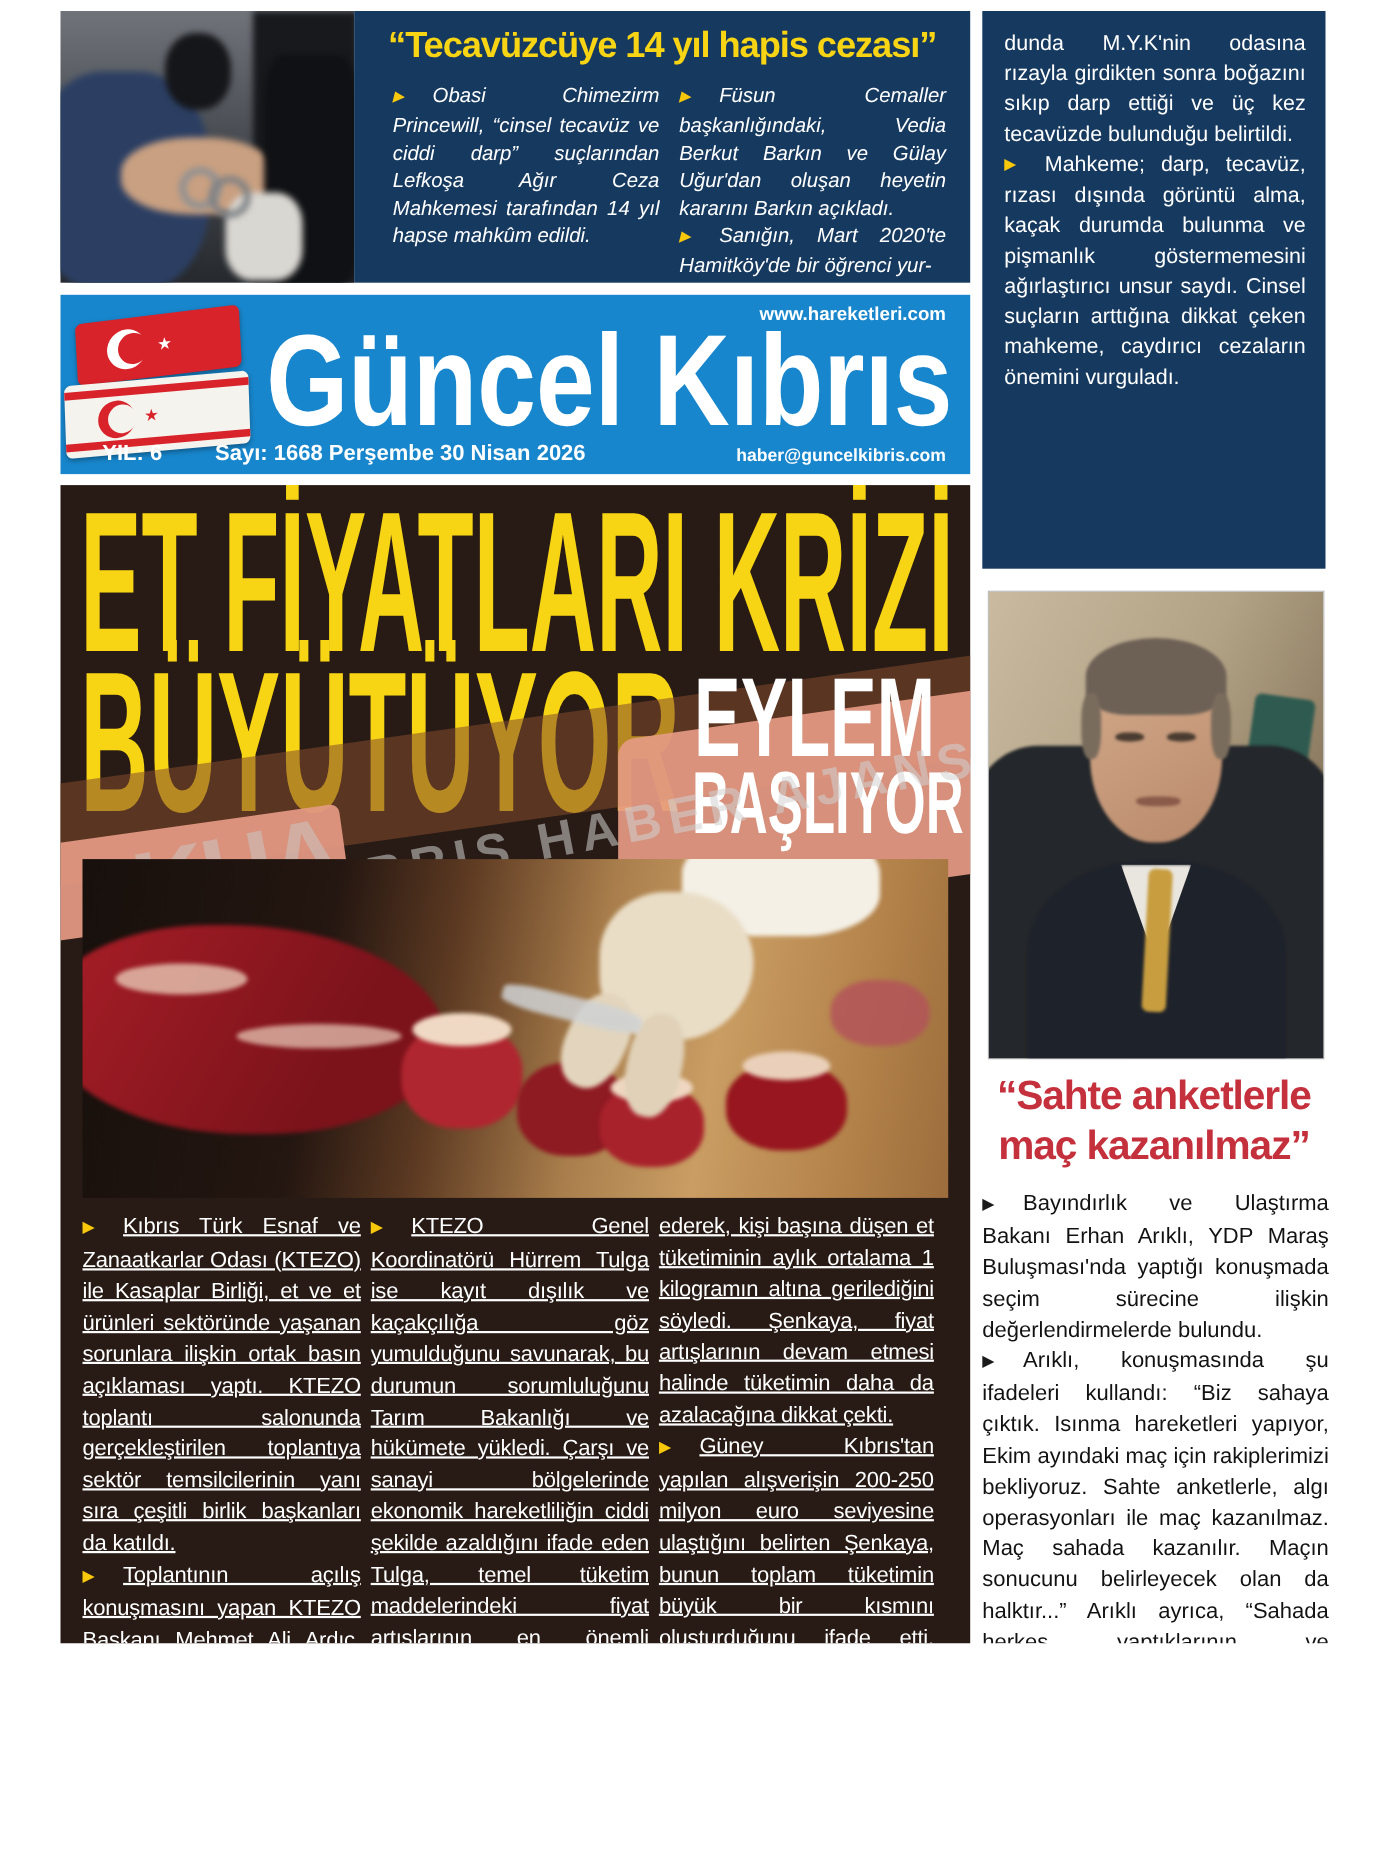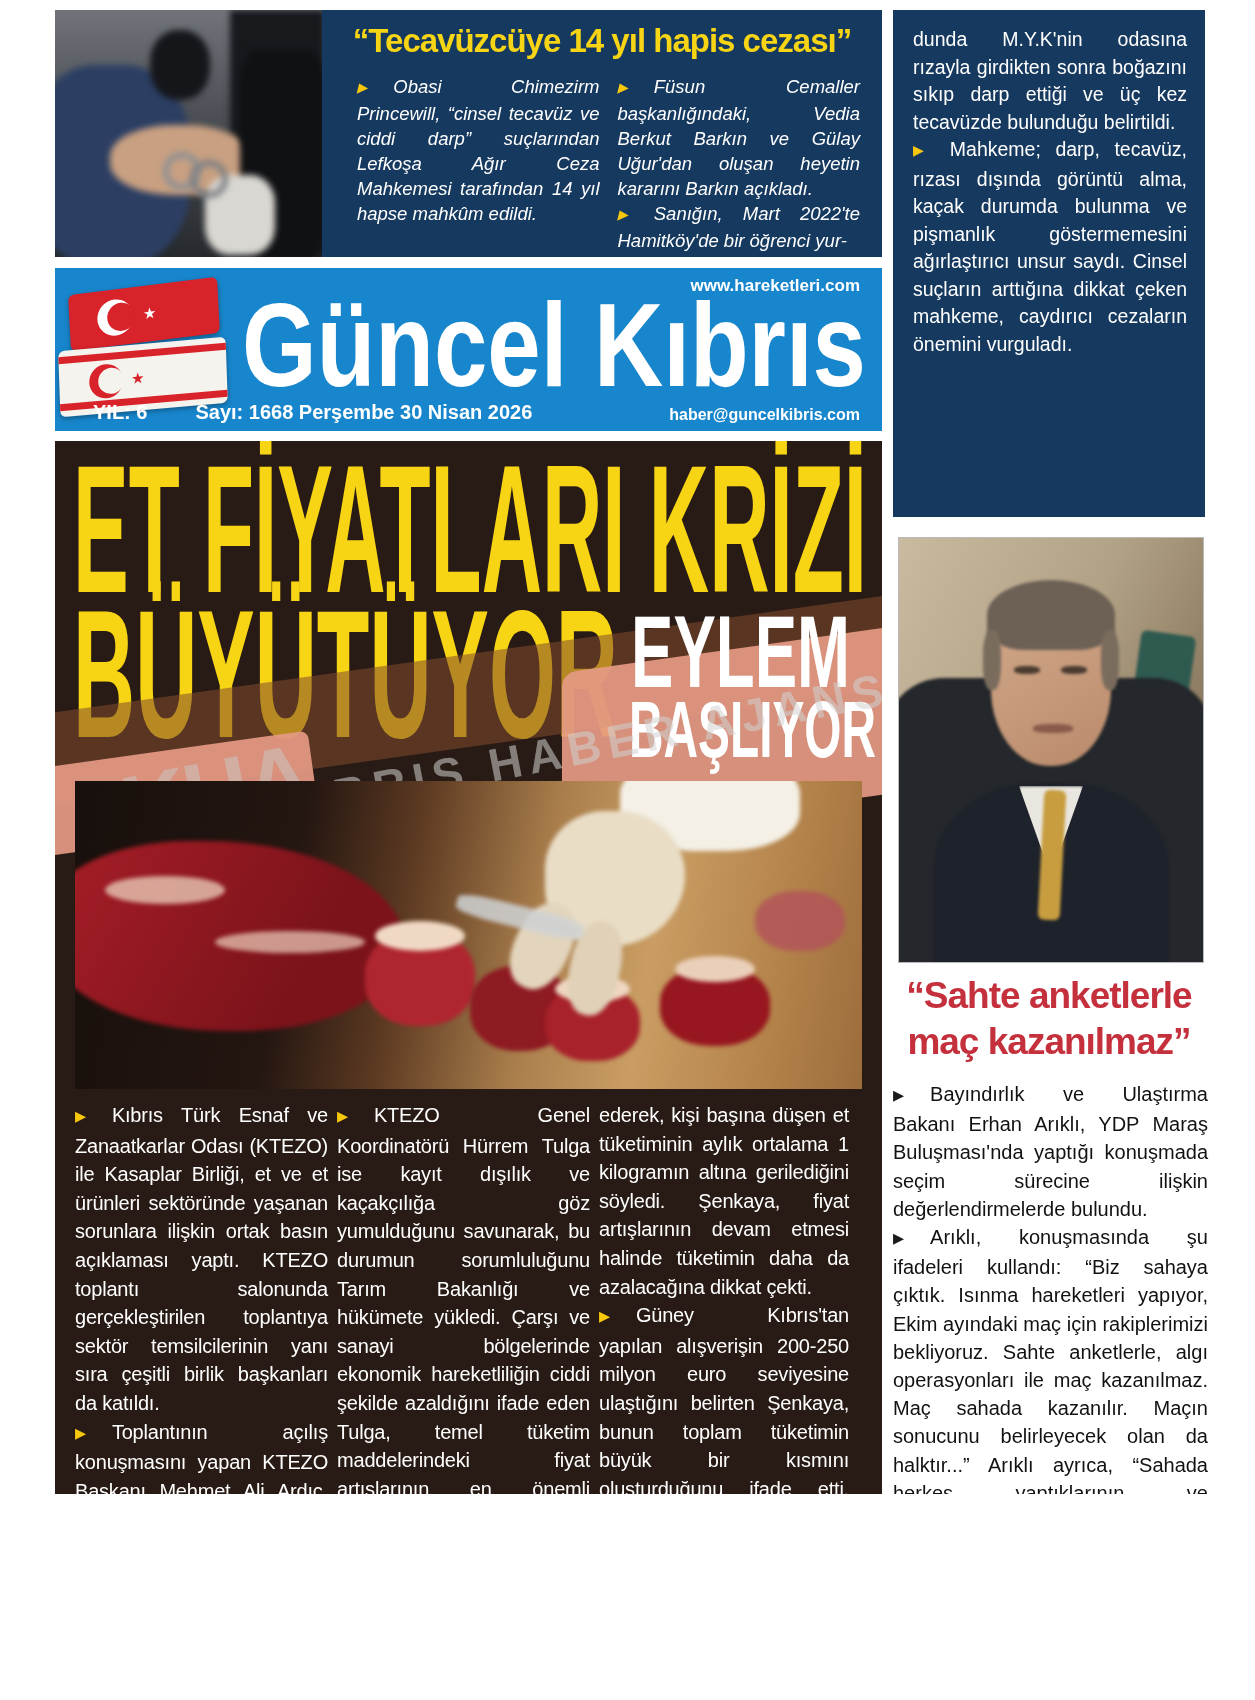--- a/index.html
+++ b/index.html
@@ -51,21 +51,21 @@
            opacity:.92;transform:rotate(-8deg) skewX(-8deg);border-radius:14px;}
   .wm-wedge{position:absolute;left:-40px;top:310px;width:300px;height:88px;background:#e59a84;
             opacity:.92;transform:rotate(-8deg);border-radius:8px;}
   .wm-kha{position:absolute;left:58px;top:318px;font-weight:bold;font-size:92px;letter-spacing:-4px;
           color:rgba(200,200,200,0.50);transform:rotate(-11deg);transform-origin:left top;}
   .wm-line{position:absolute;left:215px;top:340px;font-weight:bold;font-size:46px;letter-spacing:7px;
            color:rgba(210,210,210,0.55);transform:rotate(-11deg);transform-origin:left top;white-space:nowrap;}
   .meat{position:absolute;left:20px;top:340px;width:787px;height:308px;overflow:hidden;
         background:linear-gradient(100deg,#17100c 0%,#241611 28%,#5d3a22 42%,#a97e4c 58%,#c99d63 72%,#b3824a 88%,#9c6d3c 100%);}
   .meat .shape{position:absolute;filter:blur(2px);}
-  .lead-cols{position:absolute;left:20px;top:660px;width:787px;display:flex;gap:9px;}
+  .lead-cols{position:absolute;left:20px;top:660px;width:787px;display:flex;gap:9px;text-decoration:underline;}
   .lead-col{width:253px;font-size:20px;line-height:28.6px;text-align:justify;letter-spacing:-0.2px;}
 
   
   .portrait{left:898px;top:537px;width:304px;height:424px;border:1px solid #b9b9b9;overflow:hidden;
             background:linear-gradient(115deg,#c9baa0 0%,#b2a285 45%,#87765c 80%,#6d5c45 100%);}
   .portrait .shape{position:absolute;filter:blur(1.5px);}
   .side-head{left:888px;top:973px;width:322px;text-align:center;color:#c5303d;font-weight:bold;
              font-size:37px;line-height:46px;letter-spacing:-1px;}
   .side-body{left:893px;top:1080px;width:315px;font-size:20px;line-height:28.2px;color:#121212;text-align:justify;}
 </style>
@@ -84,21 +84,21 @@
     <div class="shape" style="left:108px;top:142px;width:26px;height:26px;background:transparent;border:6px solid #8d9094;border-radius:50%;"></div>
     <div class="shape" style="left:135px;top:150px;width:26px;height:26px;background:transparent;border:6px solid #7d8084;border-radius:50%;"></div>
   </div>
 
   <div class="abs topbox top-center">
     <div class="tc-head">“Tecavüzcüye 14 yıl hapis cezası”</div>
     <div class="tc-cols">
       <p class="tc-col p"><span class="bullet b-yellow">▶</span><span>Obasi Chimezirm Princewill, “cinsel tecavüz ve ciddi darp” suçlarından Lefkoşa Ağır Ceza Mahkemesi tarafından 14 yıl hapse mahkûm edildi.</span></p>
       <div class="tc-col">
         <p class="p"><span class="bullet b-yellow">▶</span><span>Füsun Cemaller başkanlığındaki, Vedia Berkut Barkın ve Gülay Uğur'dan oluşan heyetin kararını Barkın açıkladı.</span></p>
-        <p class="p"><span class="bullet b-yellow">▶</span><span>Sanığın, Mart 2022'te Hamitköy'de bir öğrenci yur-</span></p>
+        <p class="p"><span class="bullet b-yellow">▶</span><span>Sanığın, Mart 2020'te Hamitköy'de bir öğrenci yur-</span></p>
       </div>
     </div>
   </div>
 
   <div class="abs topbox top-right">
     <div class="tr-inner">
       <p class="p"><span>dunda M.Y.K'nin odasına rızayla girdikten sonra boğazını sıkıp darp ettiği ve üç kez tecavüzde bulunduğu belirtildi.</span></p>
       <p class="p"><span class="bullet b-yellow">▶</span><span>Mahkeme; darp, tecavüz, rızası dışında görüntü alma, kaçak durumda bulunma ve pişmanlık göstermemesini ağırlaştırıcı unsur saydı. Cinsel suçların arttığına dikkat çeken mahkeme, caydırıcı cezaların önemini vurguladı.</span></p>
     </div>
   </div>

